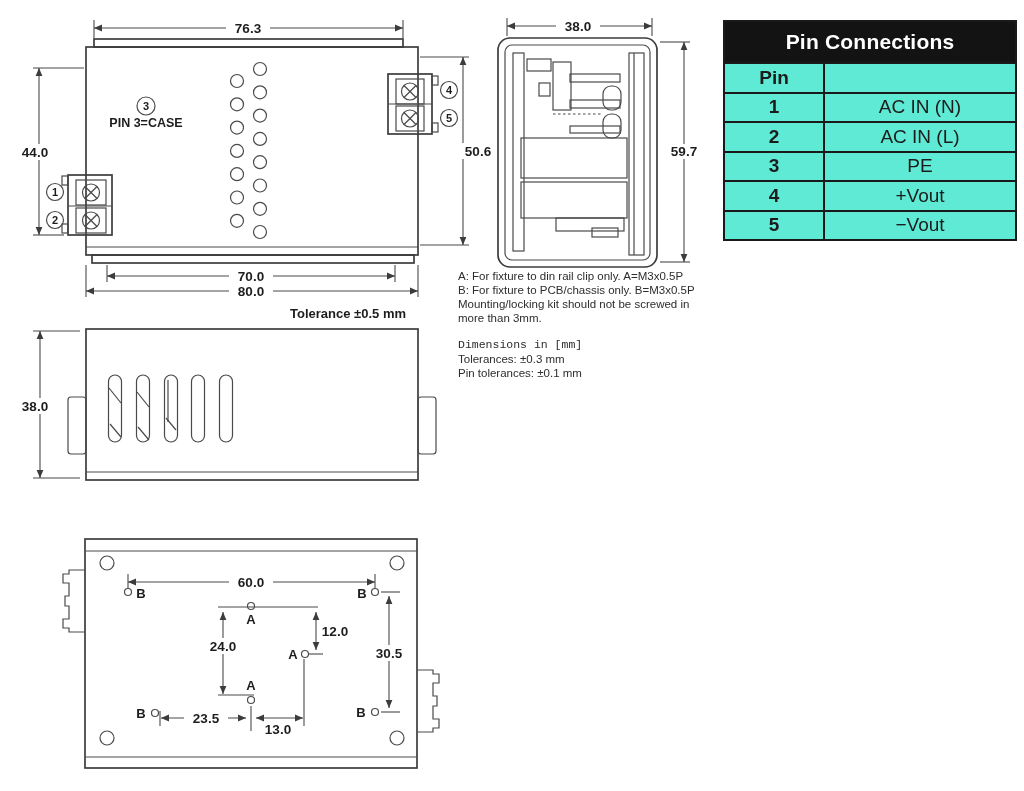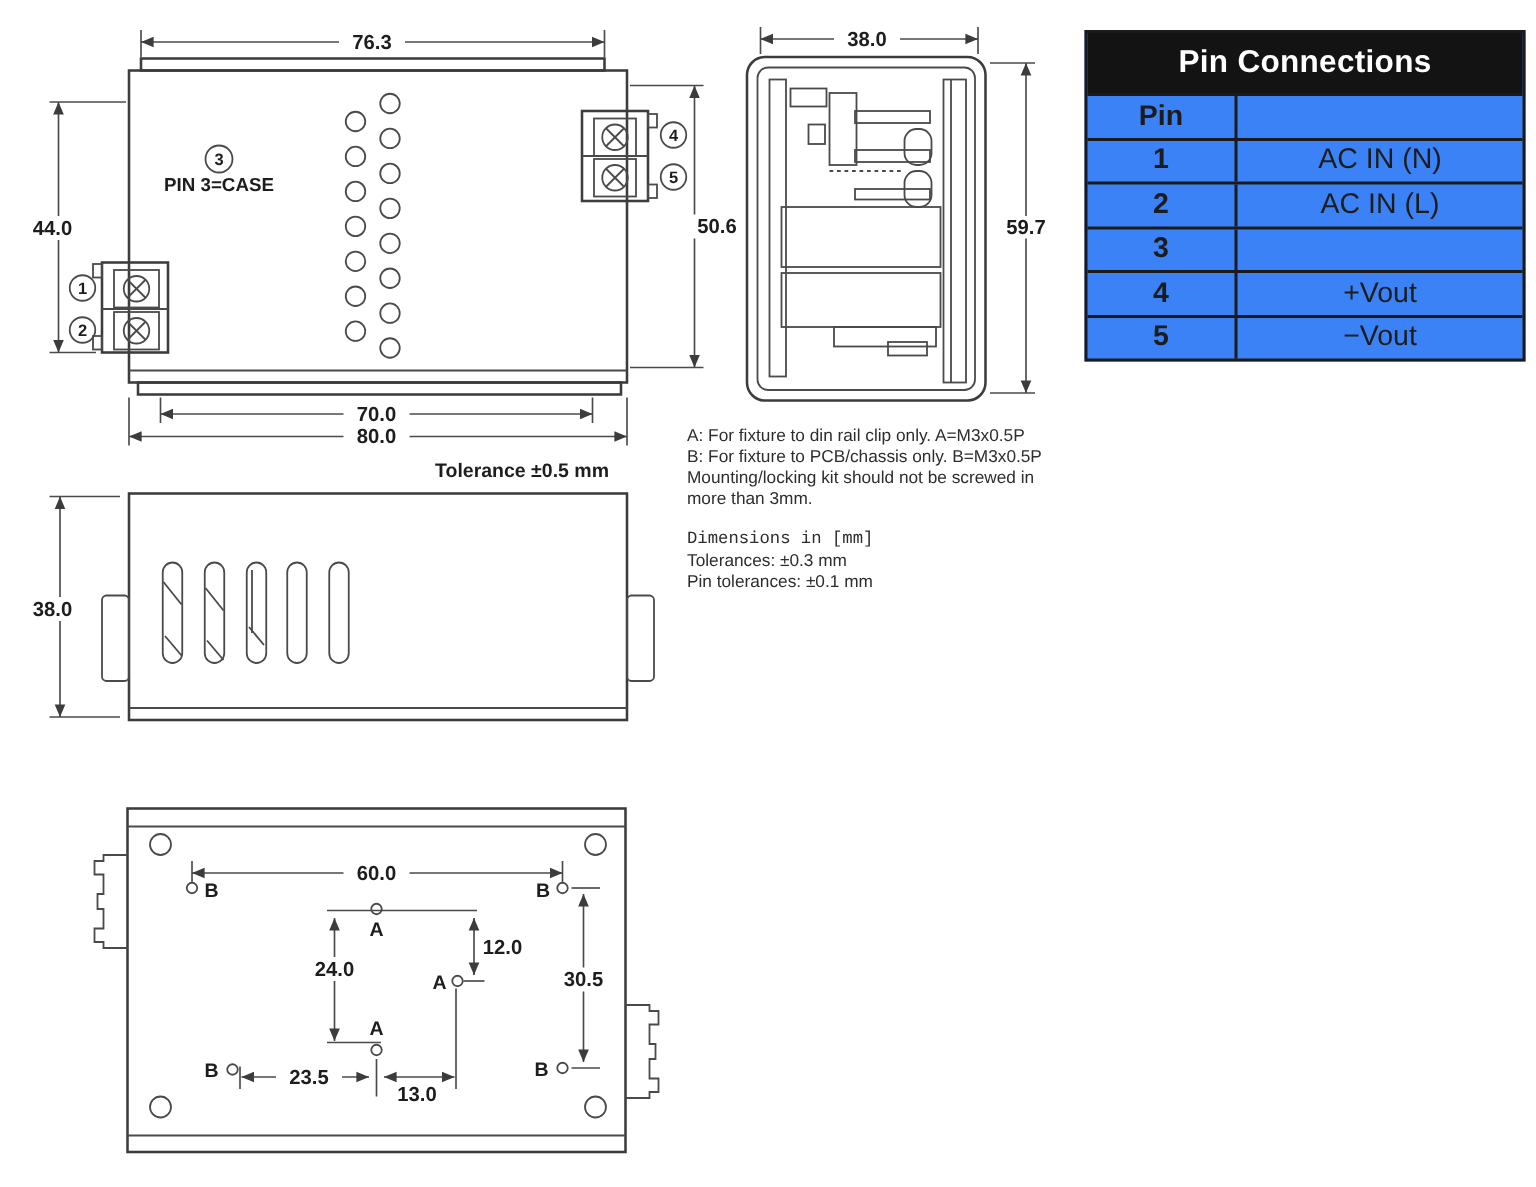--- a/index.html
+++ b/index.html
@@ -12,26 +12,26 @@
   svg .dim{fill:none;stroke:#4a4a4a;stroke-width:1.1;}
   svg .lblbg{fill:#ffffff;stroke:none;}
   svg text{fill:#1d1d1d;}
   svg .dt{font-weight:bold;font-size:13.5px;text-anchor:middle;}
   svg .ct{font-weight:bold;font-size:11px;text-anchor:middle;}
   svg .bt{font-weight:bold;font-size:13px;text-anchor:middle;}
   svg .p3{font-weight:bold;font-size:12.5px;text-anchor:middle;}
   svg .tol{font-weight:bold;font-size:13px;text-anchor:middle;}
 
   
-  .notes{position:absolute;left:458px;top:284px;width:265px;color:#2d2d2d;
+  .notes{position:absolute;left:458px;top:269px;width:265px;color:#2d2d2d;
     font-size:11.5px;line-height:14px;}
   .notes .block2{margin-top:13px;font-family:Liberation Mono, monospace;}
 
   
-  .pin-table{position:absolute;left:723px;top:20px;width:294px;background:#3b82f6;
+  .pin-table{position:absolute;left:723px;top:20px;width:294px;background:#5eead4;
     border:2px solid #1a1a1a;box-sizing:border-box;}
   .pt-title{background:#131313;color:#ffffff;font-weight:bold;font-size:21px;
     text-align:center;height:40px;line-height:40px;letter-spacing:.2px;}
   .pt-row{display:grid;grid-template-columns:100px 1fr;border-top:2px solid #1a1a1a;}
   .pt-cell{height:27.5px;display:flex;align-items:center;justify-content:center;
     font-size:19px;color:#1c1c1c;}
   .pt-cell.first{border-right:2px solid #1a1a1a;}
   .pt-head .pt-cell{font-weight:bold;}
   .pt-pin{font-weight:bold;}
 </style>
@@ -327,20 +327,21 @@
     <div class="pt-row">
       <div class="pt-cell first pt-pin">1</div>
       <div class="pt-cell">AC IN (N)</div>
     </div>
     <div class="pt-row">
       <div class="pt-cell first pt-pin">2</div>
       <div class="pt-cell">AC IN (L)</div>
     </div>
     <div class="pt-row">
       <div class="pt-cell first pt-pin">3</div>
+      <div class="pt-cell">PE</div>
     </div>
     <div class="pt-row">
       <div class="pt-cell first pt-pin">4</div>
       <div class="pt-cell">+Vout</div>
     </div>
     <div class="pt-row">
       <div class="pt-cell first pt-pin">5</div>
       <div class="pt-cell">−Vout</div>
     </div>
   </div>

